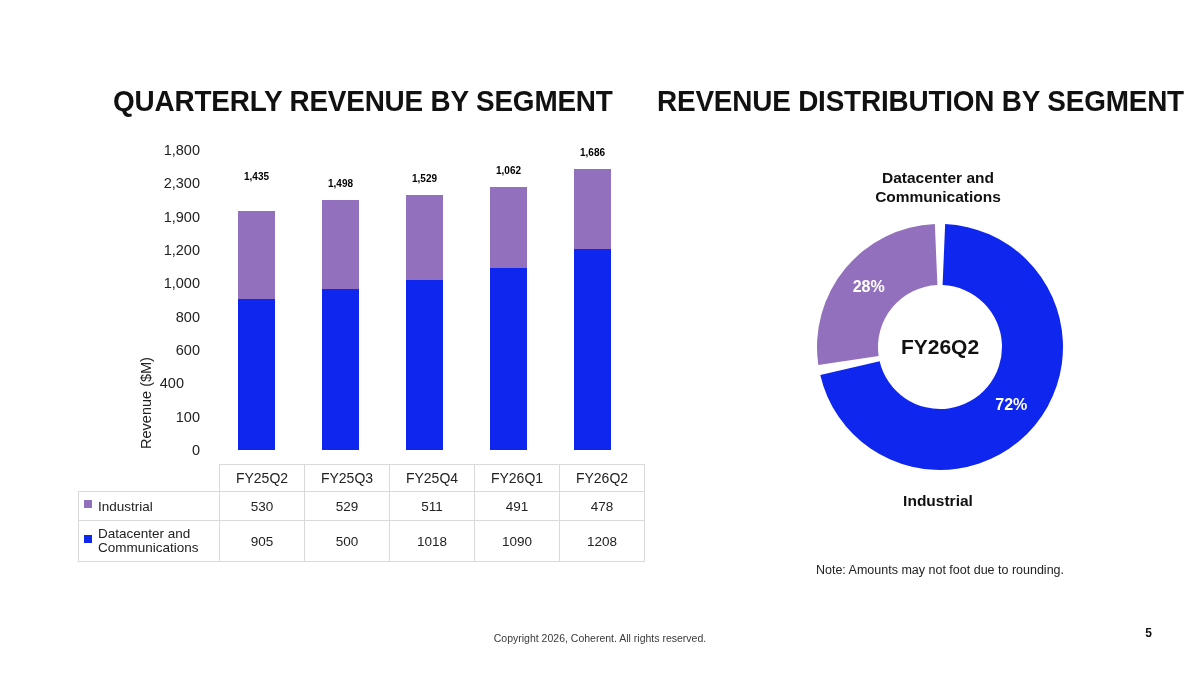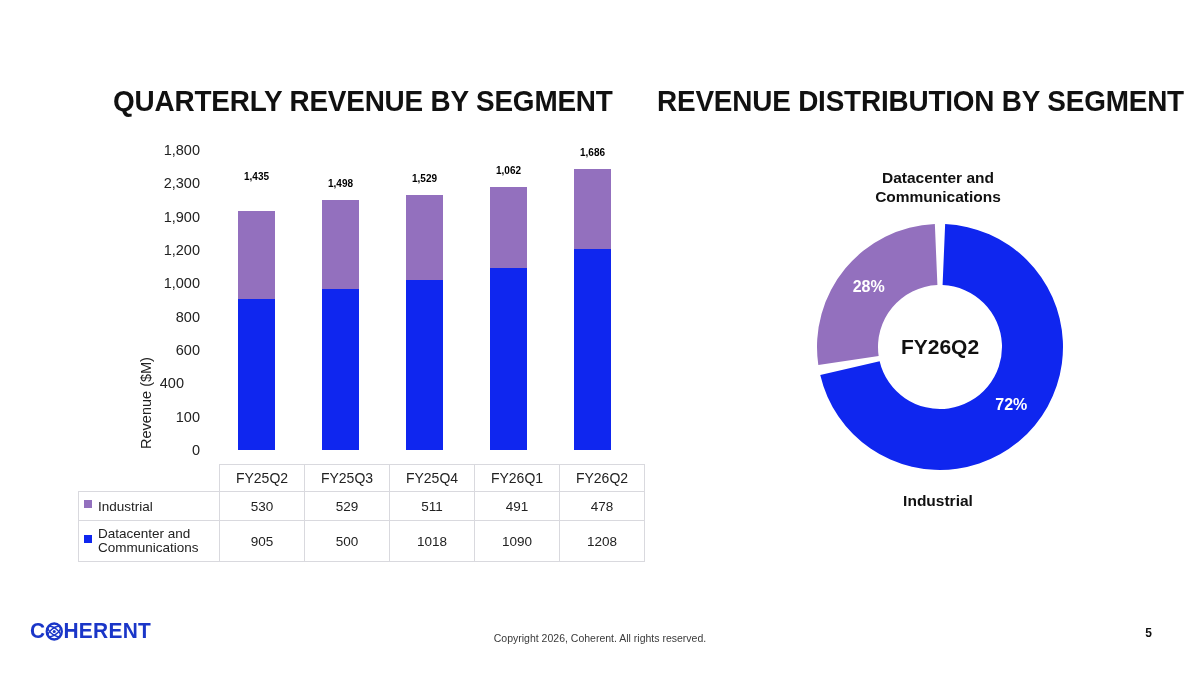--- a/index.html
+++ b/index.html
@@ -197,27 +197,18 @@
     <svg id="donut-svg" width="250" height="250" viewBox="0 0 250 250">
       <g id="donut-slices">
           <path d="M 130.1507054086916 2.1078918978404175 A 123 123 0 1 1 5.24979494660127 153.0871570236106 L 64.63810802186406 139.15775394686062 A 62 62 0 1 0 127.5962905312104 63.05438453387078 Z" fill="#0f26ef"></path>
           <path d="M 3.3195030455524517 142.96821251317672 A 123 123 0 0 1 119.84929459130842 2.1078918978404175 L 122.40370946878961 63.05438453387078 A 62 62 0 0 0 63.66511535629473 134.05714777086956 Z" fill="#9370be"></path>
         </g>
       <text class="donut-center-text" id="donut-center" x="125" y="126">FY26Q2</text>
       <text class="donut-pct" id="pct-0" x="196.2724749567605" y="183.9617190517538">72%</text>
       <text class="donut-pct" id="pct-1" x="53.72752504323951" y="66.03828094824618">28%</text>
     </svg>
   </div>
-
-  <div id="logo">
-    <span id="logo-text">
-      <span>C</span><svg width="19" height="19" viewBox="0 0 20 20" style="vertical-align:-3px;margin:0 0px;">
-        <circle cx="10" cy="10" r="8.4" fill="none" stroke="#1a36c8" stroke-width="2.6"></circle>
-        <ellipse cx="10" cy="10" rx="8" ry="3.4" fill="none" stroke="#1a36c8" stroke-width="1.5" transform="rotate(35 10 10)"></ellipse>
-        <ellipse cx="10" cy="10" rx="8" ry="3.4" fill="none" stroke="#1a36c8" stroke-width="1.5" transform="rotate(-35 10 10)"></ellipse>
-        <circle cx="10" cy="10" r="1.7" fill="#1a36c8"></circle>
-      </svg><span>HERENT</span>
-    </span>
-  </div>
+  <div id="donut-note">Note: Amounts may not foot due to rounding.</div>
+
   <div id="copyright">Copyright 2026, Coherent. All rights reserved.</div>
   <div id="page-number">5</div>
 
 </div>
 
 </body></html>

